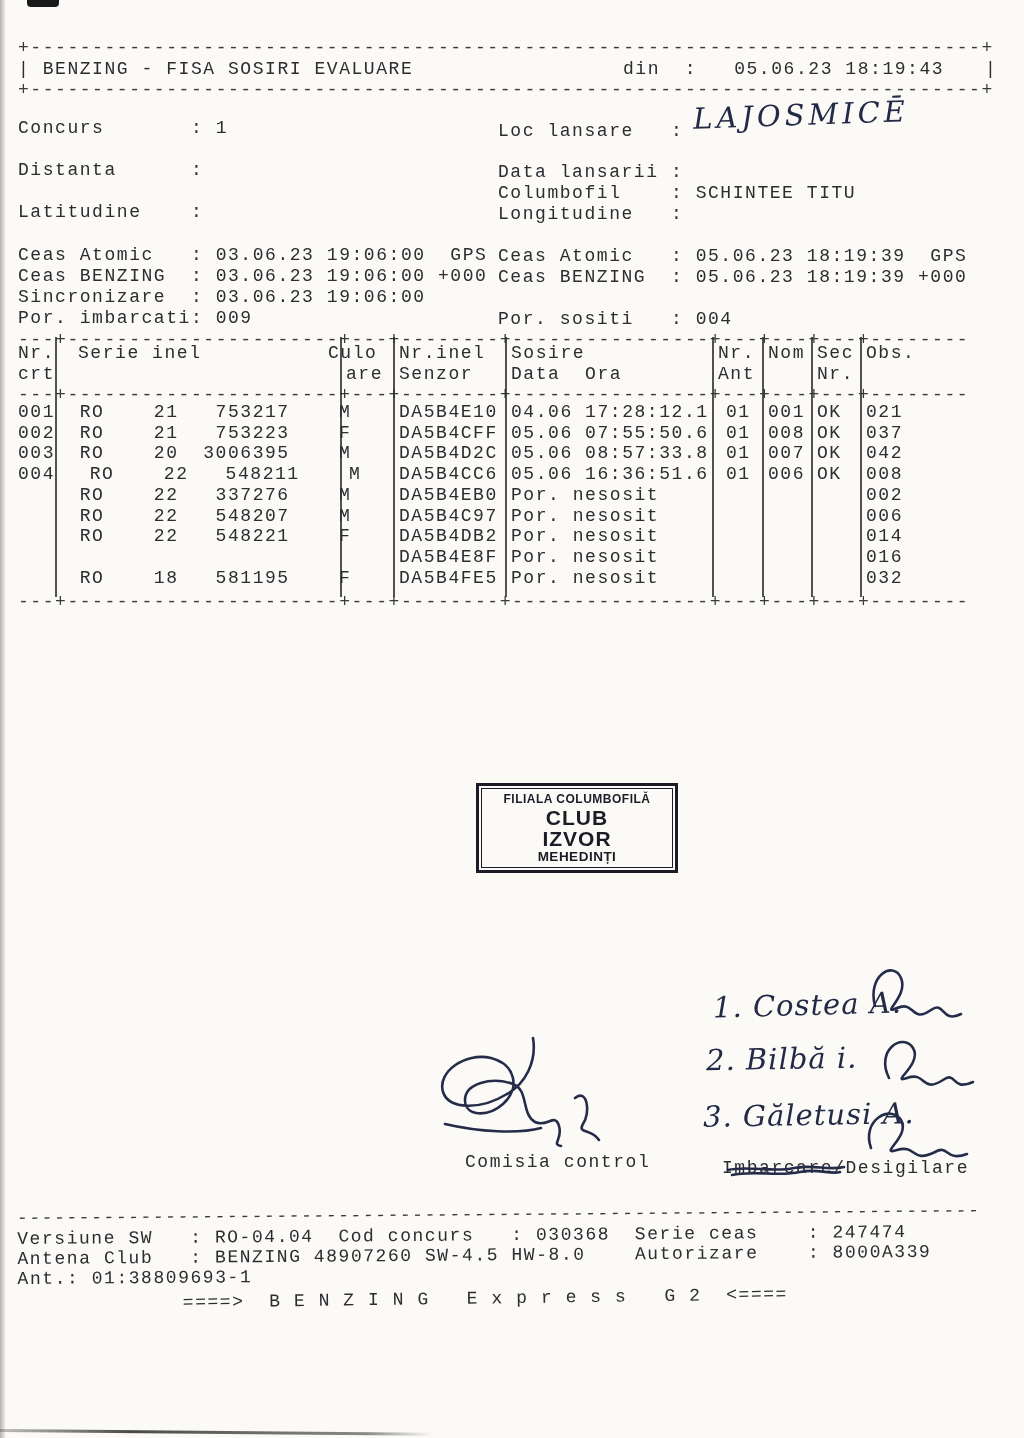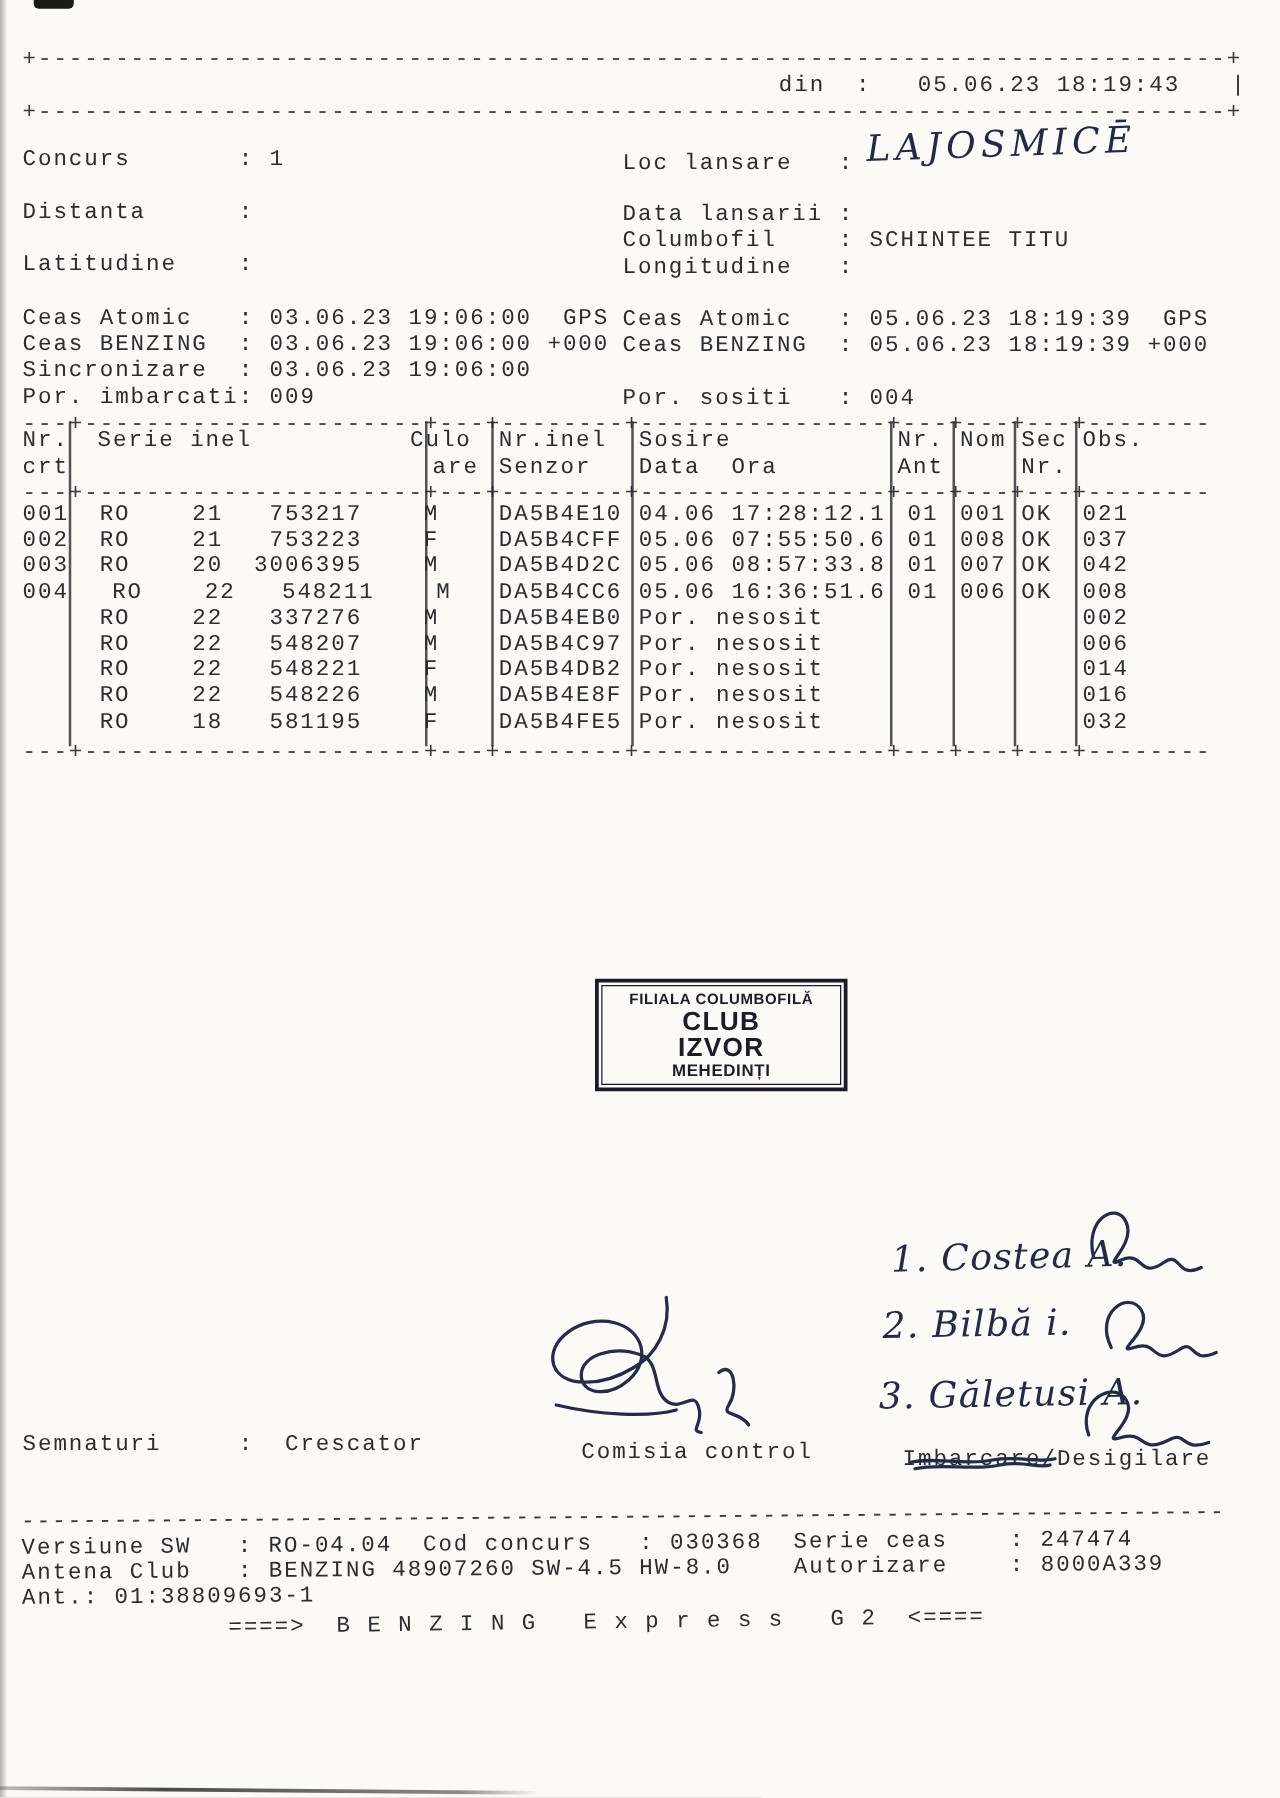--- a/index.html
+++ b/index.html
@@ -47,20 +47,21 @@
 </head>
 <body>
 
 <div class="page" id="page">
 
   <div class="edge-left"></div>
   <div class="mark-top"></div>
   <div class="mark-bottom"></div>
 
   <span class="m dash" style="top:38px;left:18px">+-----------------------------------------------------------------------------+</span>
+  <span class="m" style="top:59px;left:18px">| BENZING - FISA SOSIRI EVALUARE</span>
   <span class="m" style="top:59px;left:623px">din  :   05.06.23 18:19:43</span>
   <span class="m" style="top:59px;left:985px">|</span>
   <span class="m dash" style="top:80px;left:18px">+-----------------------------------------------------------------------------+</span>
 
   <span class="m" style="top:118px;left:18px">Concurs       : 1</span>
   <span class="m" style="top:121px;left:498px">Loc lansare   :</span>
   <span class="hand hand-loc">LAJOSMICĒ</span>
 
   <span class="m" style="top:160px;left:18px">Distanta      :</span>
   <span class="m" style="top:162px;left:498px">Data lansarii :</span>
@@ -98,21 +99,20 @@
     <path d="M44,120 C30,92 58,74 68,90 C78,106 44,126 62,120 C82,113 76,136 98,122 C112,112 106,134 128,124"></path>
     <path d="M26,190 C16,162 46,146 56,162 C66,178 32,198 52,192 C72,186 66,206 90,194 C104,186 100,204 122,196"></path>
   </svg>
 
   <svg class="ink" style="left:415px;top:1028px" width="270" height="120" viewBox="0 0 270 120">
     <path d="M118,10 C122,34 110,56 92,66 C66,82 34,82 28,64 C22,44 50,24 76,30 C100,36 106,60 88,76 C72,90 50,88 50,72 C50,56 76,48 98,56 C114,62 106,86 120,94 C132,100 140,84 144,98 C148,112 136,116 146,118"></path>
     <path d="M160,70 C172,60 176,84 168,96 C162,106 176,100 184,112"></path>
     <path d="M30,96 C64,104 104,106 126,100"></path>
   </svg>
 
-  <span class="m" style="top:1146px;left:18px">Semnaturi     :  Crescator</span>
   <span class="m" style="top:1152px;left:465px">Comisia control</span>
   <span class="m" style="top:1158px;left:722px">Imbarcare/Desigilare</span>
   <svg class="ink" style="left:726px;top:1158px" width="130" height="24" viewBox="0 0 130 24">
     <path d="M2,12 C22,7 46,15 68,10 C88,6 102,13 118,9"></path>
     <path d="M6,17 C28,12 52,19 74,14 C92,10 104,17 114,14"></path>
   </svg>
 
   <div class="footer-block">
     <span class="m dash" style="top:0">------------------------------------------------------------------------------</span>
     <span class="m" style="top:21px">Versiune SW   : RO-04.04  Cod concurs   : 030368  Serie ceas    : 247474</span>
@@ -173,21 +173,20 @@
     <span class="m" style="left: 511px; top: 484.8px;">Por. nesosit</span>
     <span class="m" style="left: 866px; top: 484.8px;">002</span>
     <span class="m" style="left: 55px; top: 505.5px;">  RO    22   548207    M</span>
     <span class="m" style="left: 399px; top: 505.5px;">DA5B4C97</span>
     <span class="m" style="left: 511px; top: 505.5px;">Por. nesosit</span>
     <span class="m" style="left: 866px; top: 505.5px;">006</span>
     <span class="m" style="left: 55px; top: 526.2px;">  RO    22   548221    F</span>
     <span class="m" style="left: 399px; top: 526.2px;">DA5B4DB2</span>
     <span class="m" style="left: 511px; top: 526.2px;">Por. nesosit</span>
     <span class="m" style="left: 866px; top: 526.2px;">014</span>
-    <span class="m" style="left: 55px; top: 546.9px;">  RO    22   548226    M</span>
     <span class="m" style="left: 399px; top: 546.9px;">DA5B4E8F</span>
     <span class="m" style="left: 511px; top: 546.9px;">Por. nesosit</span>
     <span class="m" style="left: 866px; top: 546.9px;">016</span>
     <span class="m" style="left: 55px; top: 567.6px;">  RO    18   581195    F</span>
     <span class="m" style="left: 399px; top: 567.6px;">DA5B4FE5</span>
     <span class="m" style="left: 511px; top: 567.6px;">Por. nesosit</span>
     <span class="m" style="left: 866px; top: 567.6px;">032</span>
     <div class="vline" style="left: 55px; top: 337px; height: 260px;"></div>
     <div class="vline" style="left: 340px; top: 337px; height: 260px;"></div>
     <div class="vline" style="left: 393px; top: 337px; height: 260px;"></div>

